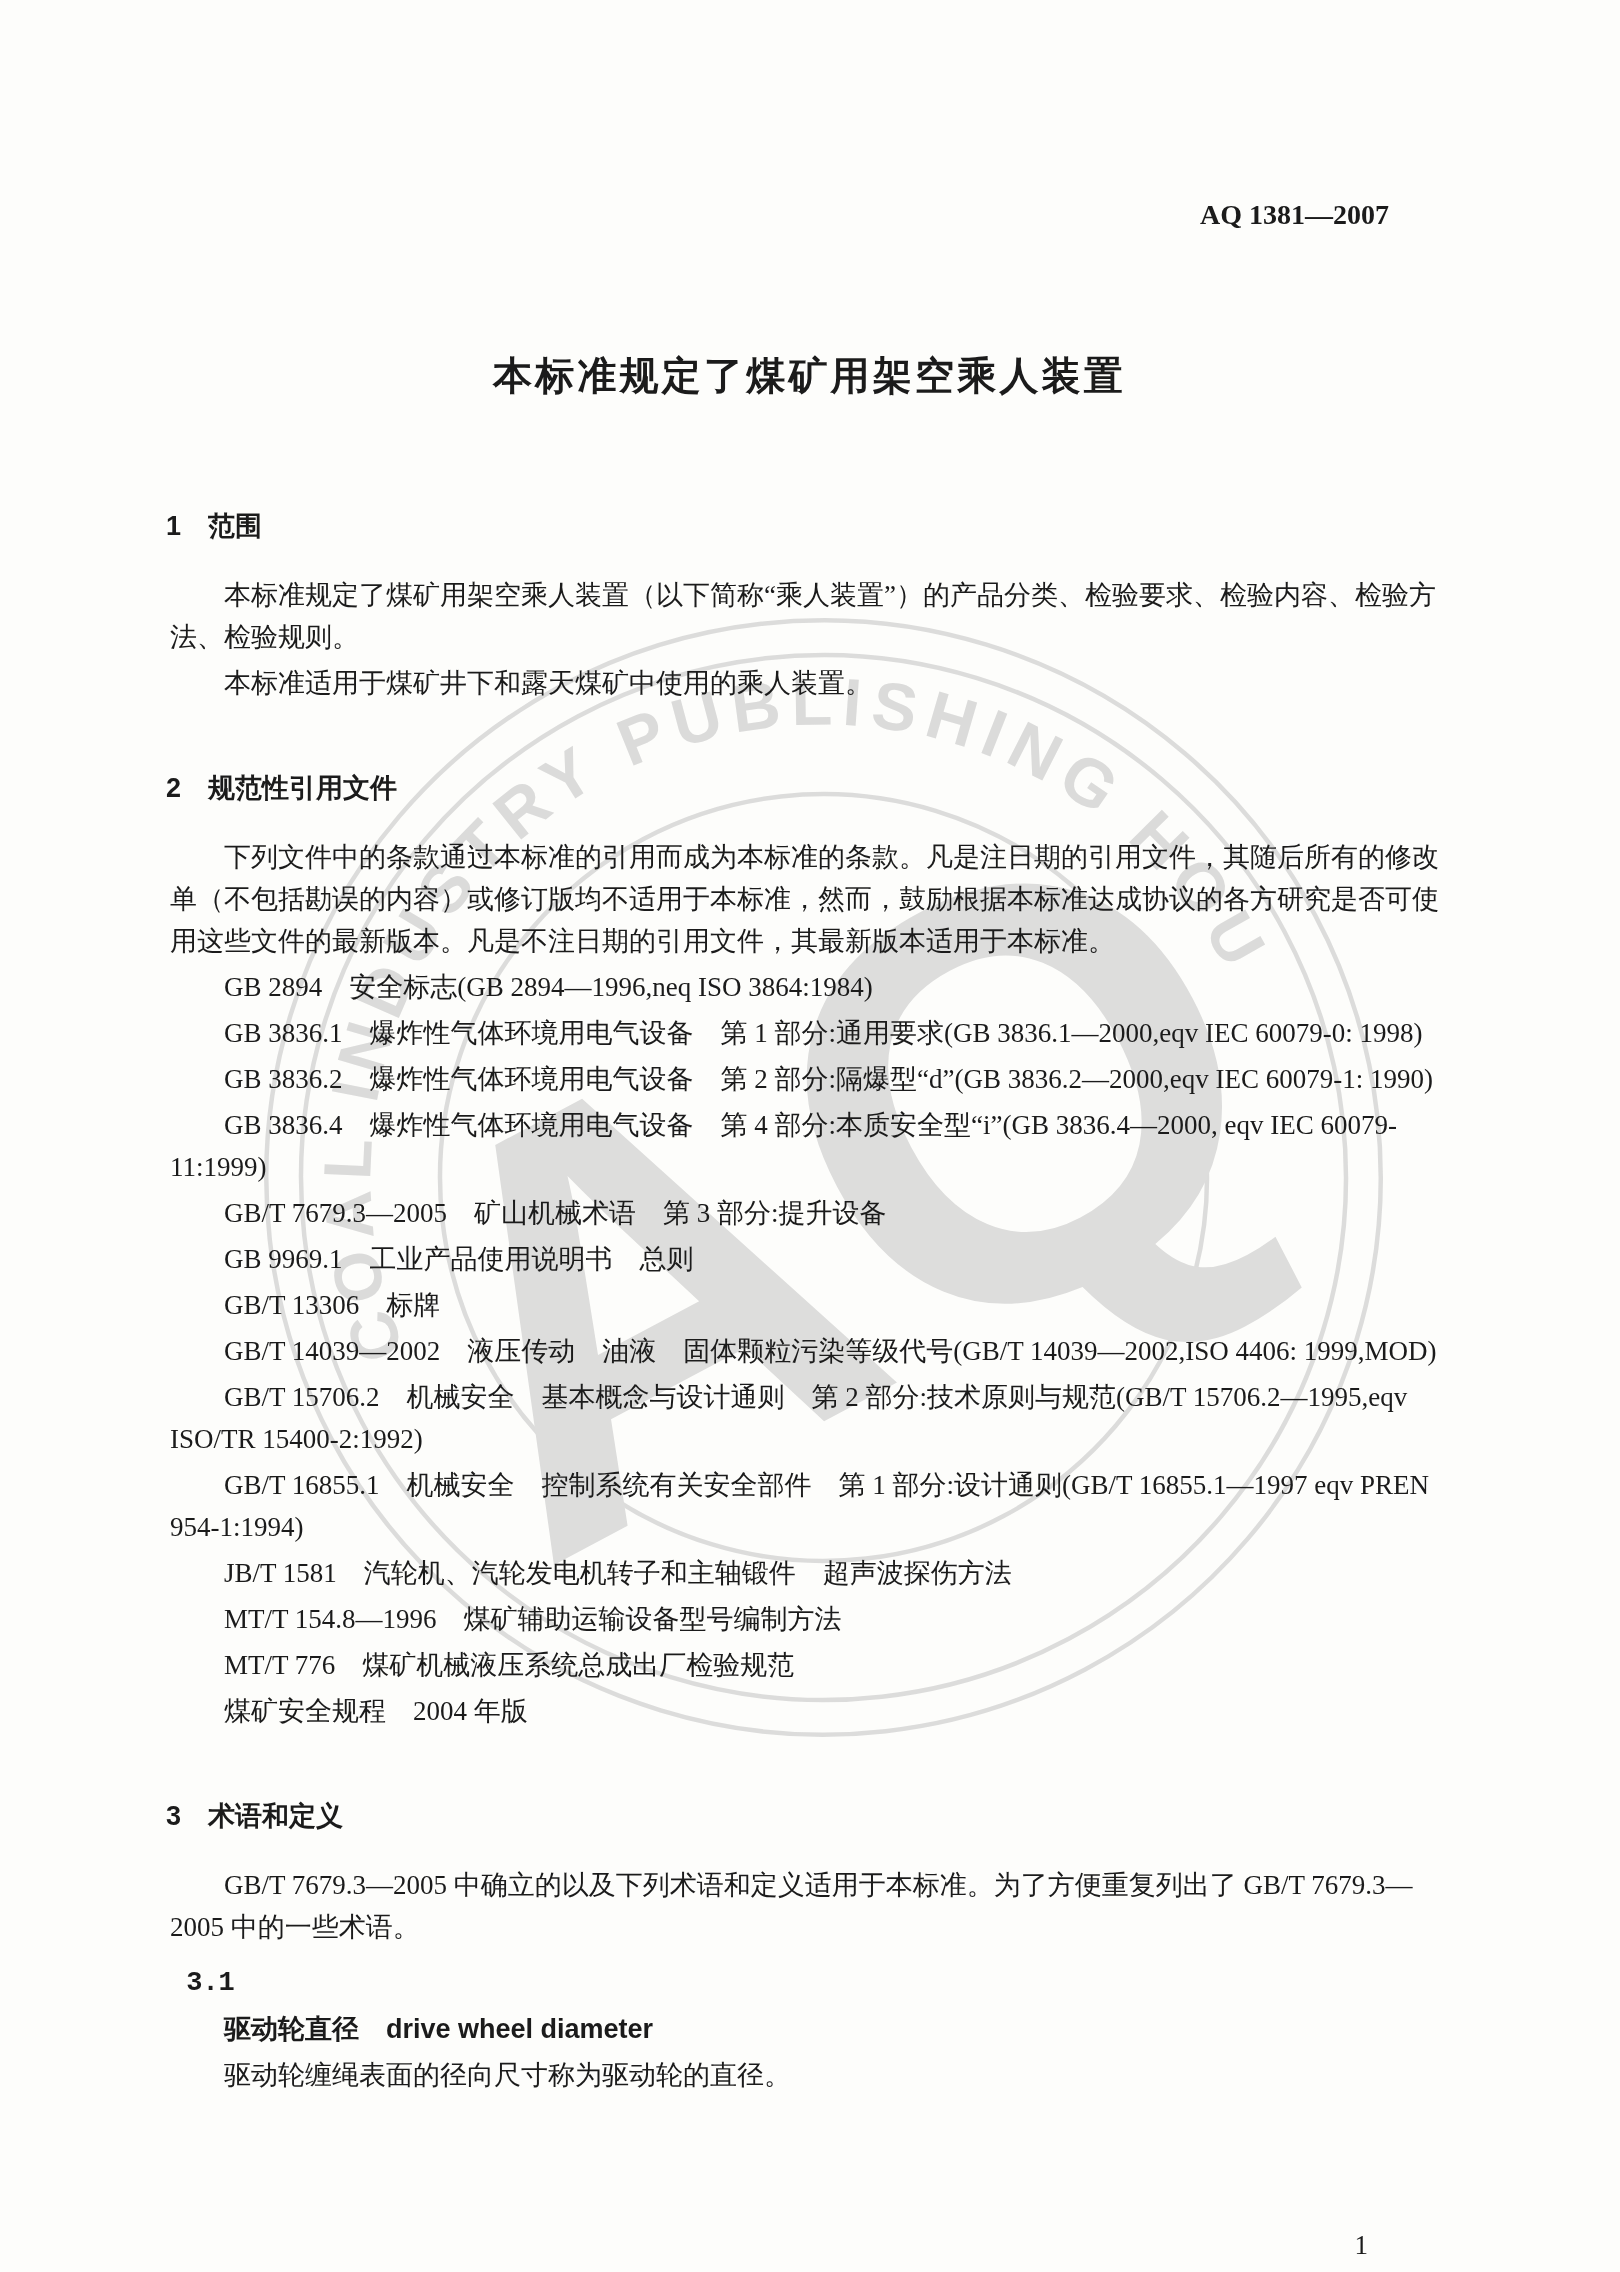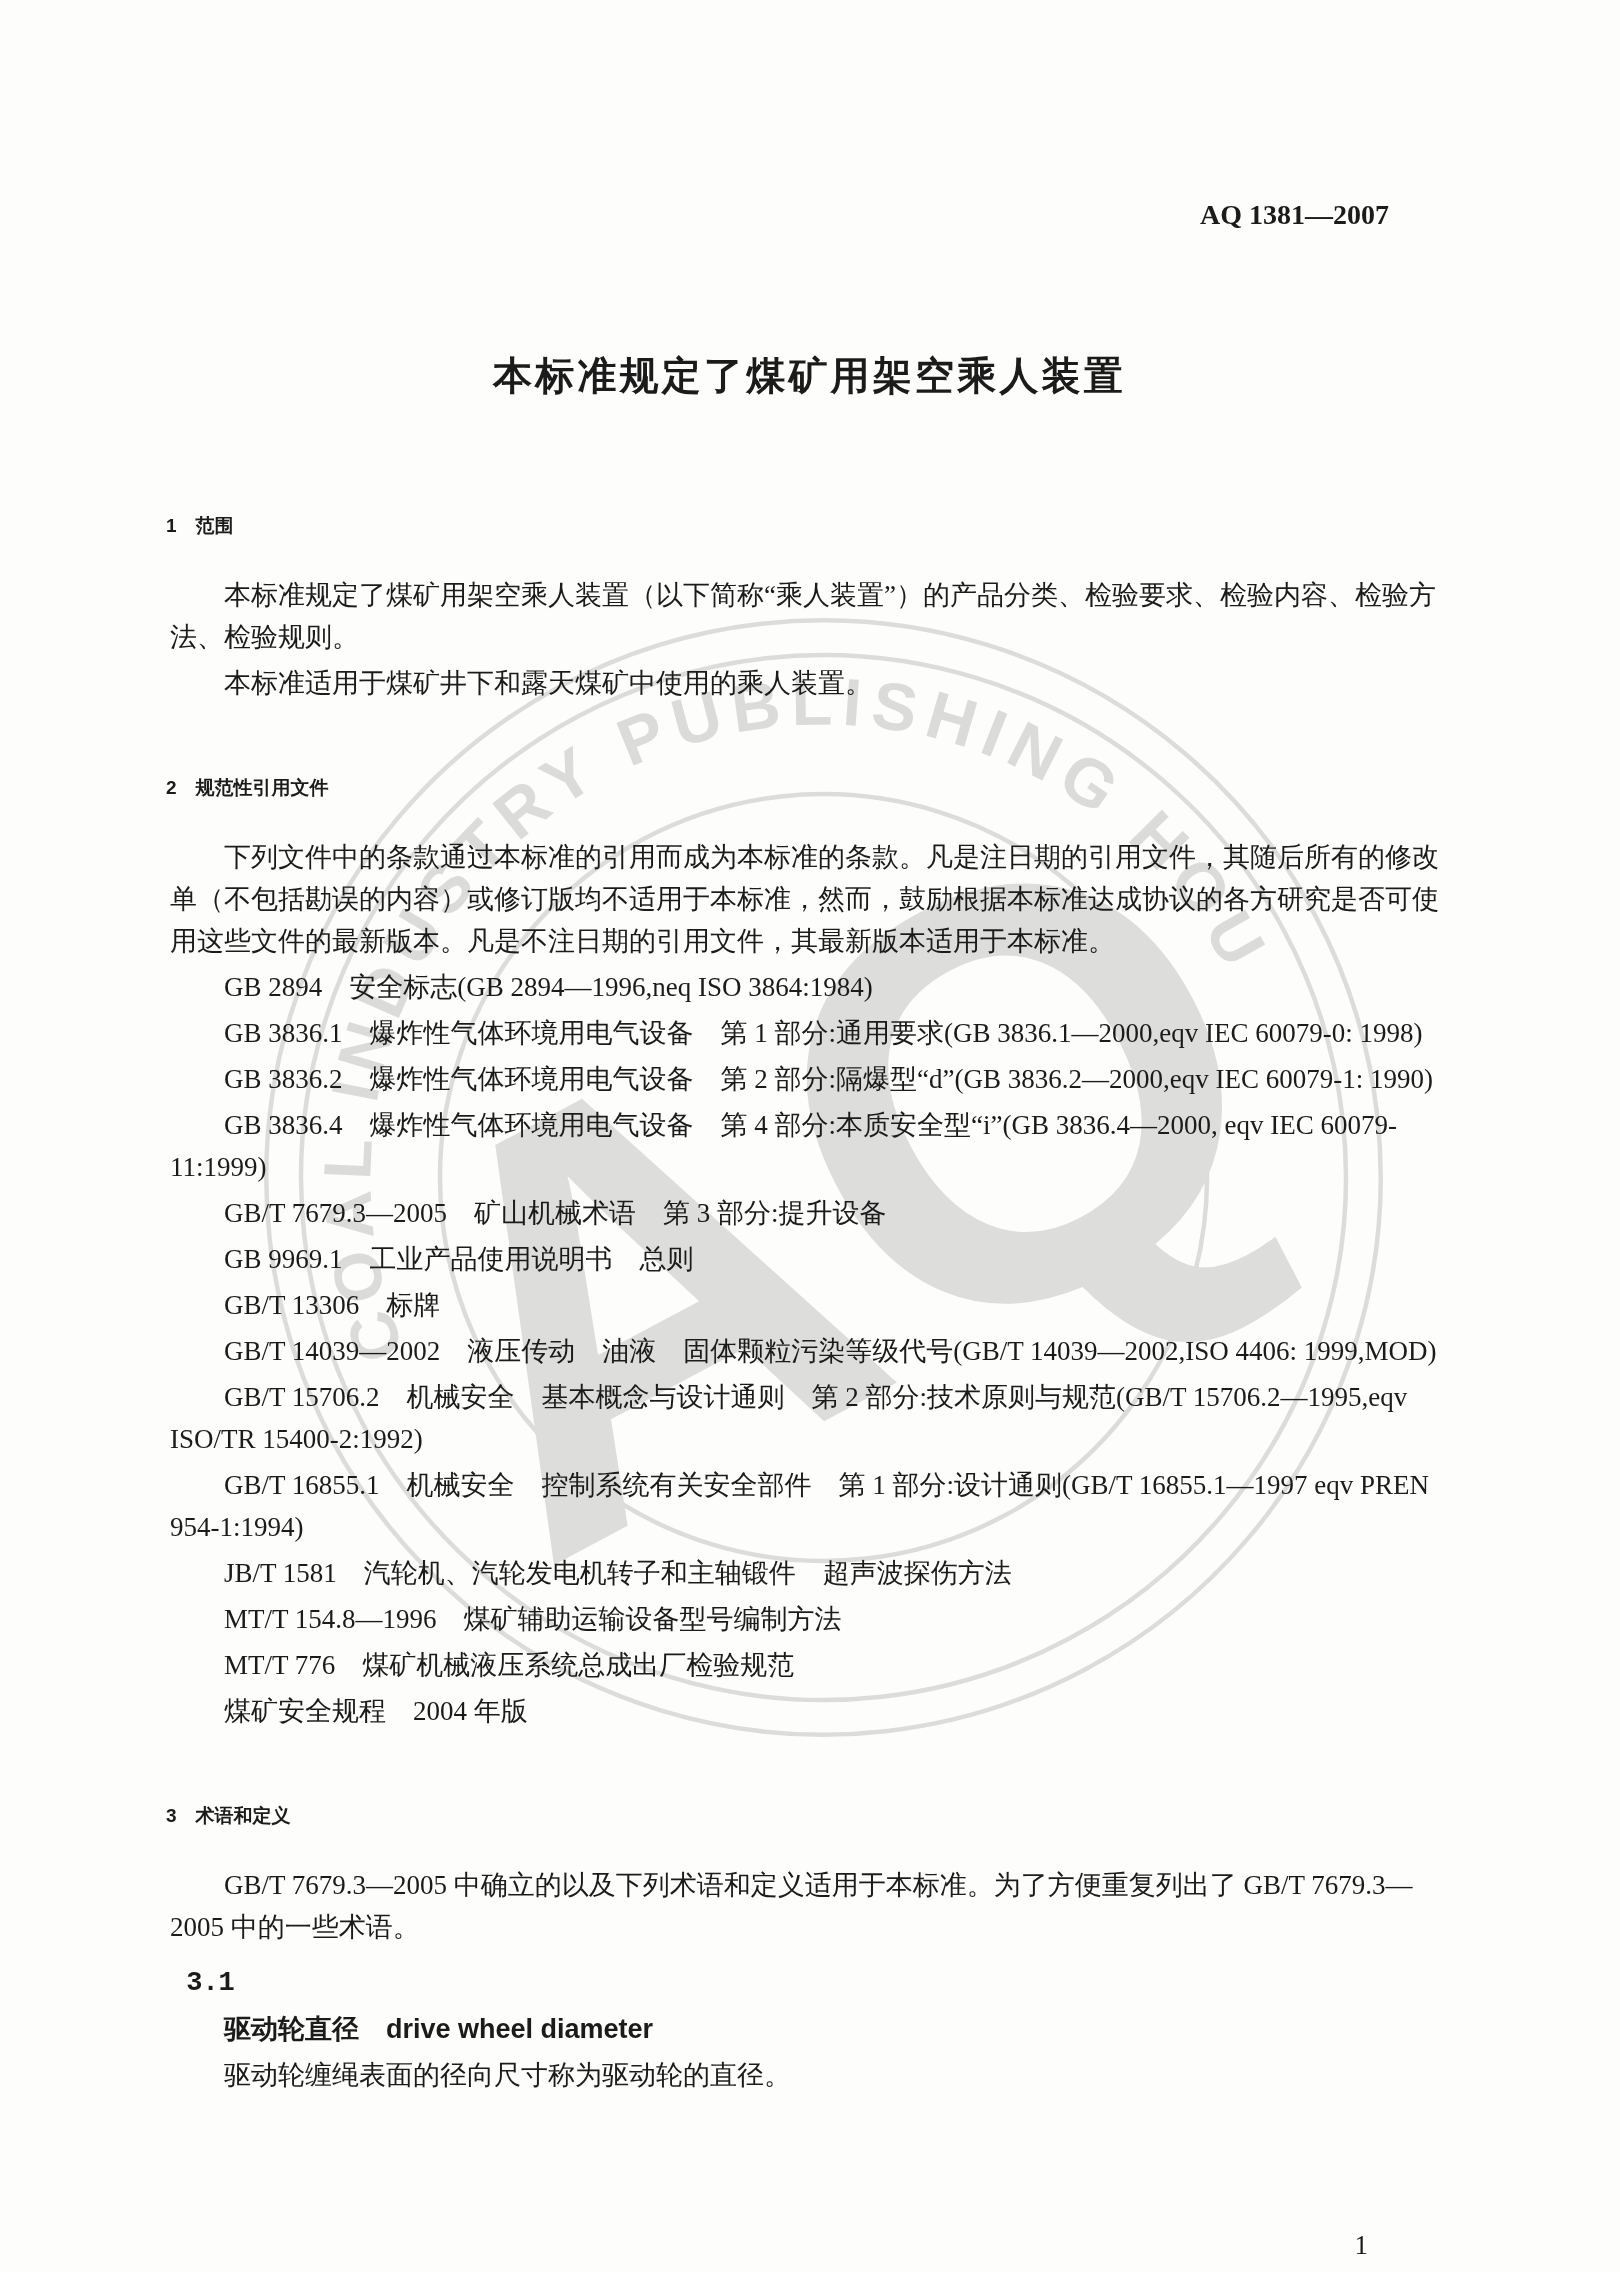--- a/index.html
+++ b/index.html
@@ -36,21 +36,21 @@
     margin:119px 0 0 0;
     text-align:center;
     font-family:"Liberation Sans",sans-serif;
     font-weight:bold;
     font-size:39px;
     letter-spacing:3.2px;
   }
   h2.sec{
     font-family:"Liberation Sans",sans-serif;
     font-weight:bold;
-    font-size:19px;
+    font-size:27px;
     line-height:30px;
     margin:69px 0 33px 0;
   }
   h2.sec-first{margin-top:108px;}
   p{
     font-size:27px;
     line-height:42px;
     margin:4px;
   }
   .indent{text-indent:2em;}

